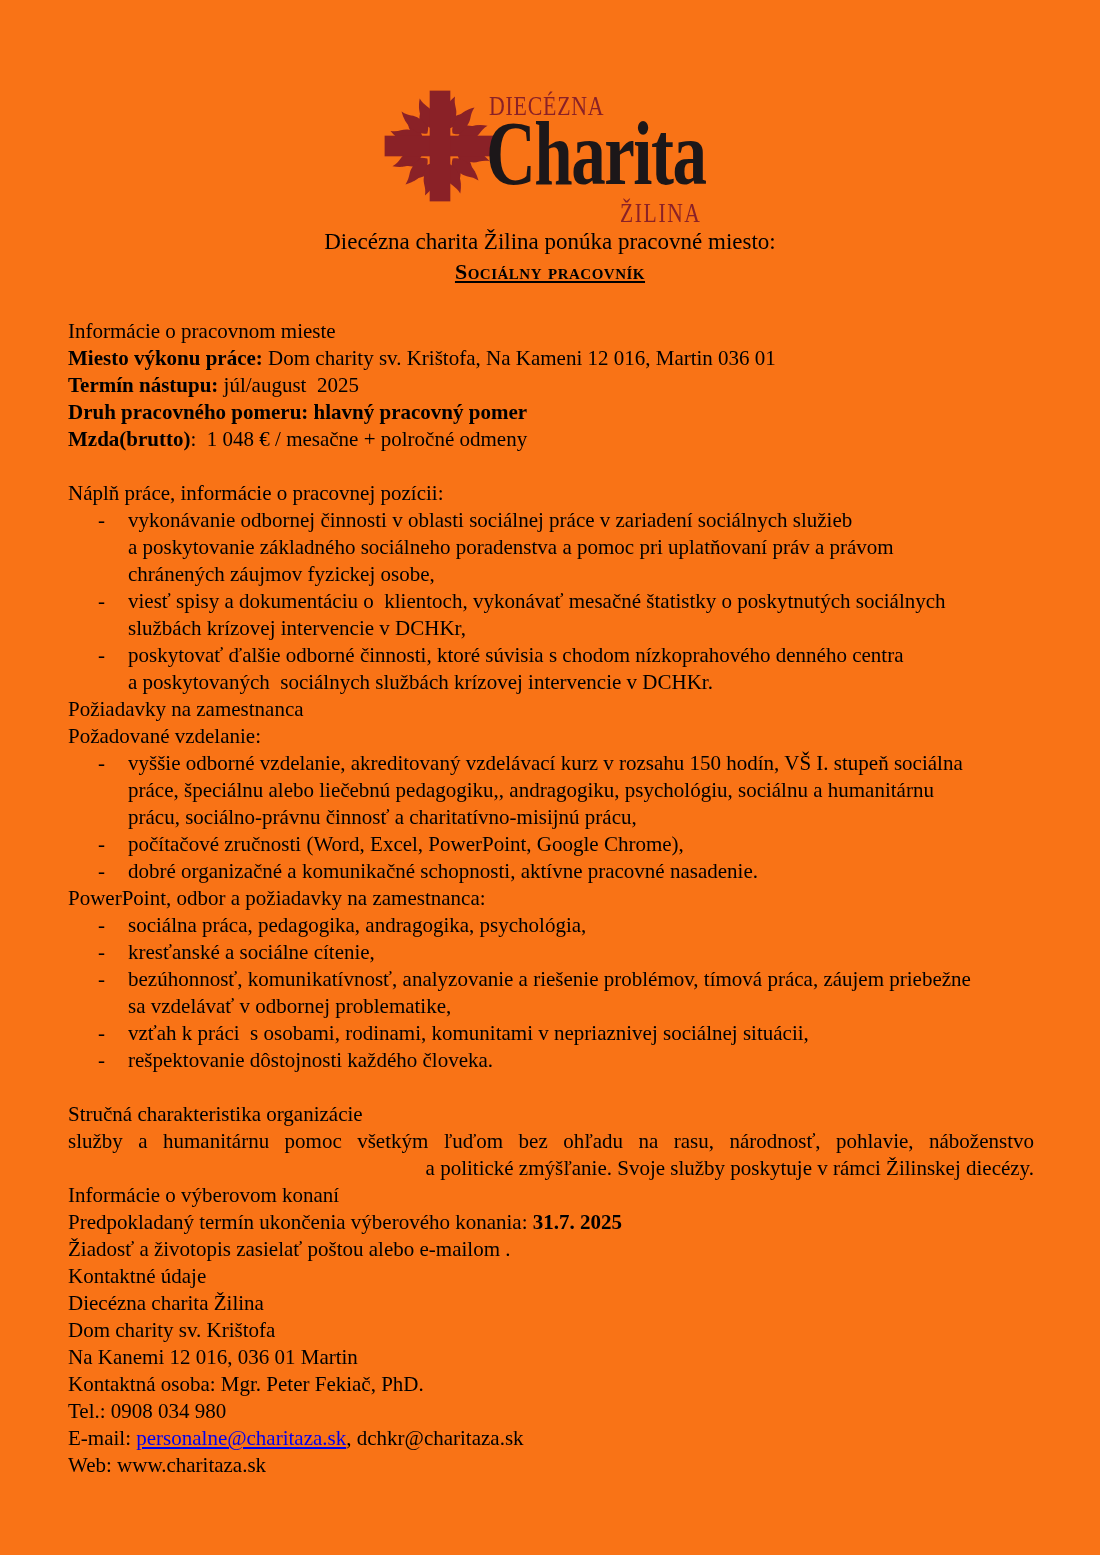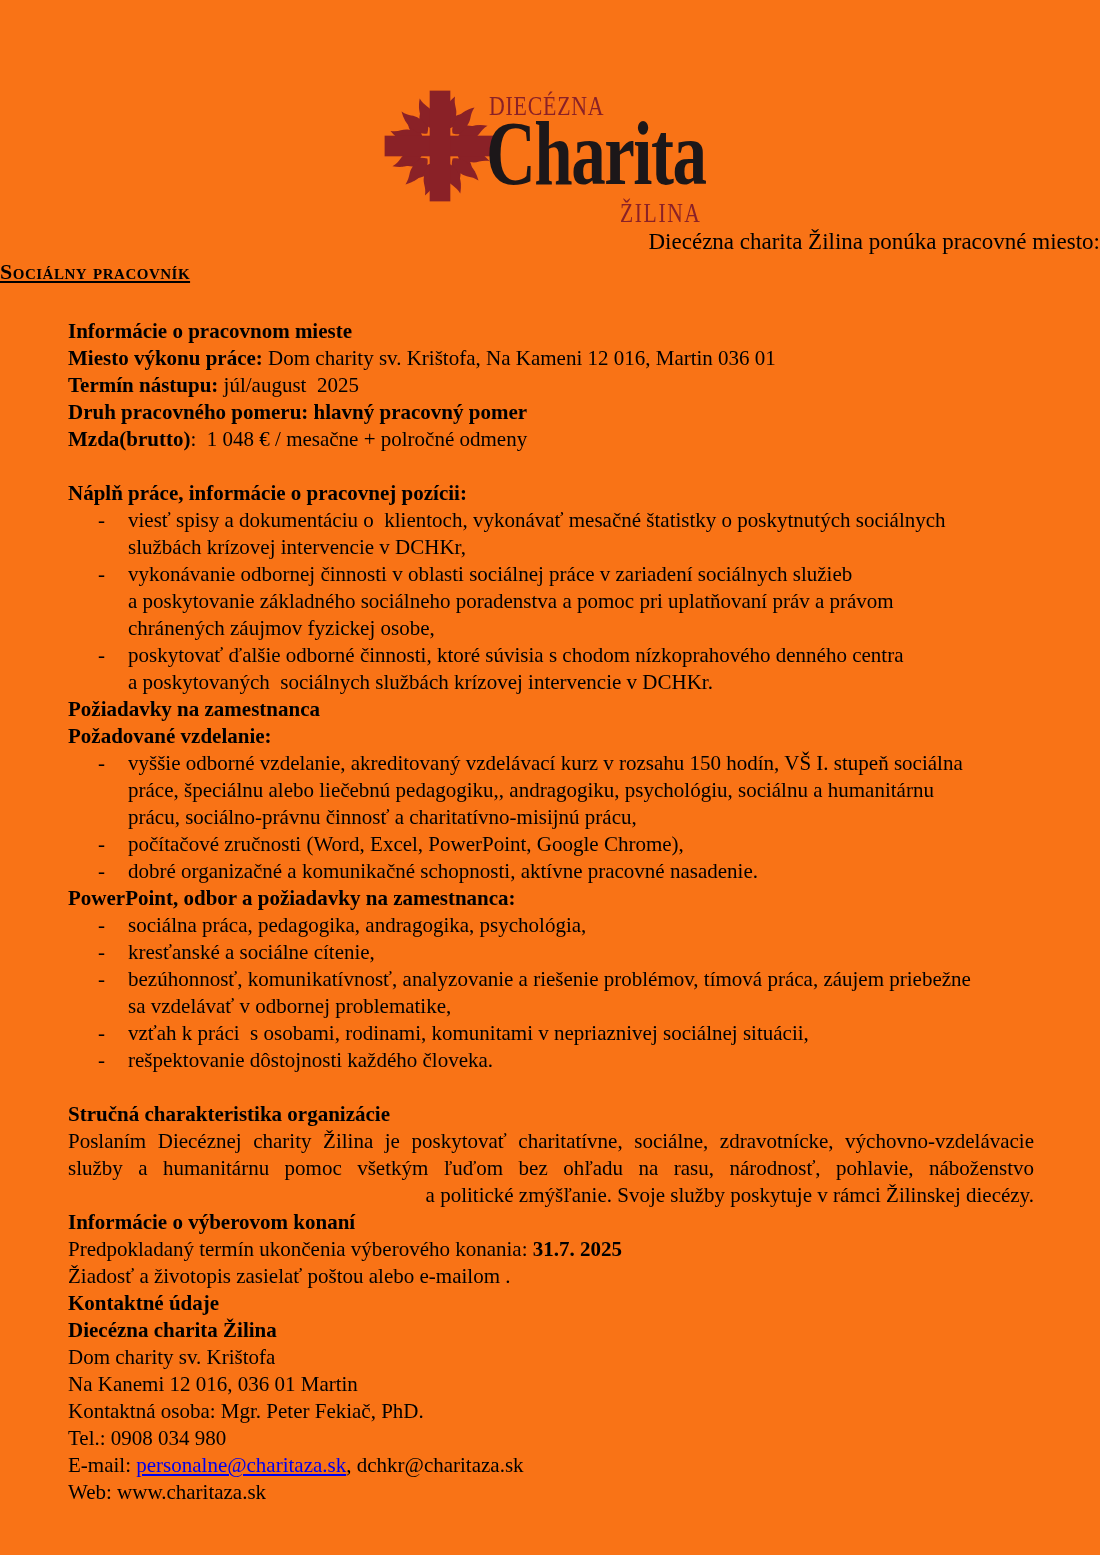--- a/index.html
+++ b/index.html
@@ -32,35 +32,35 @@
     font-size:92px;line-height:1;font-weight:bold;letter-spacing:-2px;color:var(--logo-black);
     transform:scaleX(0.75);transform-origin:left top;white-space:nowrap;
   }
   .logo-bottom{
     position:absolute;left:620px;top:198px;
     font-size:27px;letter-spacing:2px;color:var(--logo-red);
     transform:scaleX(0.8);transform-origin:left top;white-space:nowrap;
   }
   .intro-line{
     position:absolute;left:0;top:229px;width:1100px;
-    text-align:right;font-size:23px;
+    text-align:center;font-size:23px;
   }
   .job-title{
     position:absolute;left:0;top:259px;width:1100px;
-    font-size:22px;font-weight:bold;
+    text-align:center;font-size:22px;font-weight:bold;
     font-variant:small-caps;text-decoration:underline;letter-spacing:0.5px;
   }
   
   .doc-body{
     position:relative;
     padding:0 66px 0 68px;
     font-size:21px;
     line-height:27px;
   }
-  .h{font-weight:bold;}
+  .h{font-weight:normal;}
   .b{font-weight:bold;}
   .pre{white-space:pre-wrap;}
   .gap{height:27px;}
   ul.dash-list{list-style:none;margin:0;padding:0;}
   ul.dash-list li{position:relative;padding-left:60px;}
   ul.dash-list li::before{content:"-";position:absolute;left:30px;top:0;}
   .jline{text-align:justify;text-align-last:justify;}
   .jline-last{text-align:right;}
   a.mail-link{color:var(--link-blue);text-decoration:underline;}
 </style>
@@ -102,25 +102,25 @@
 
     <div><span class="b">Miesto výkonu práce:</span><span class="pre"> Dom charity sv. Krištofa, Na Kameni 12 016, Martin 036 01</span></div>
     <div><span class="b">Termín nástupu:</span><span class="pre"> júl/august  2025</span></div>
     <div><span class="b">Druh pracovného pomeru: hlavný pracovný pomer</span><span class="pre"></span></div>
     <div><span class="b">Mzda(brutto)</span><span class="pre">:  1 048 € / mesačne + polročné odmeny</span></div>
 
     <div class="gap"></div>
 
     <div class="h">Náplň práce, informácie o pracovnej pozícii:</div>
     <ul class="dash-list">
-      <li><span class="pre">viesť spisy a dokumentáciu o  klientoch, vykonávať mesačné štatistky o poskytnutých sociálnych
-službách krízovej intervencie v DCHKr,</span></li>
       <li><span class="pre">vykonávanie odbornej činnosti v oblasti sociálnej práce v zariadení sociálnych služieb
 a poskytovanie základného sociálneho poradenstva a pomoc pri uplatňovaní práv a právom
 chránených záujmov fyzickej osobe,</span></li>
+      <li><span class="pre">viesť spisy a dokumentáciu o  klientoch, vykonávať mesačné štatistky o poskytnutých sociálnych
+službách krízovej intervencie v DCHKr,</span></li>
       <li><span class="pre">poskytovať ďalšie odborné činnosti, ktoré súvisia s chodom nízkoprahového denného centra
 a poskytovaných  sociálnych službách krízovej intervencie v DCHKr.</span></li>
     </ul>
 
     <div class="h">Požiadavky na zamestnanca</div>
     <div class="h">Požadované vzdelanie:</div>
     <ul class="dash-list">
       <li><span class="pre">vyššie odborné vzdelanie, akreditovaný vzdelávací kurz v rozsahu 150 hodín, VŠ I. stupeň sociálna
 práce, špeciálnu alebo liečebnú pedagogiku,, andragogiku, psychológiu, sociálnu a humanitárnu
 prácu, sociálno-právnu činnosť a charitatívno-misijnú prácu,</span></li>
@@ -135,21 +135,20 @@
       <li><span class="pre">bezúhonnosť, komunikatívnosť, analyzovanie a riešenie problémov, tímová práca, záujem priebežne
 sa vzdelávať v odbornej problematike,</span></li>
       <li><span class="pre">vzťah k práci  s osobami, rodinami, komunitami v nepriaznivej sociálnej situácii,</span></li>
       <li><span class="pre">rešpektovanie dôstojnosti každého človeka.</span></li>
     </ul>
 
     <div class="gap"></div>
 
     <div class="h">Stručná charakteristika organizácie</div>
     <div>
-      <div class="jline">Poslaním Diecéznej charity Žilina je poskytovať charitatívne, sociálne, zdravotnícke, výchovno-vzdelávacie</div>
       <div class="jline">služby a&nbsp;humanitárnu pomoc všetkým ľuďom bez ohľadu na rasu, národnosť, pohlavie, náboženstvo</div>
       <div class="jline-last">a politické zmýšľanie. Svoje služby poskytuje v rámci Žilinskej diecézy.</div>
     </div>
 
     <div class="h">Informácie o výberovom konaní</div>
     <div><span class="pre">Predpokladaný termín ukončenia výberového konania: </span><span class="b">31.7. 2025</span></div>
     <div class="pre">Žiadosť a životopis zasielať poštou alebo e-mailom .</div>
 
     <div class="h">Kontaktné údaje</div>
     <div class="h">Diecézna charita Žilina</div>

